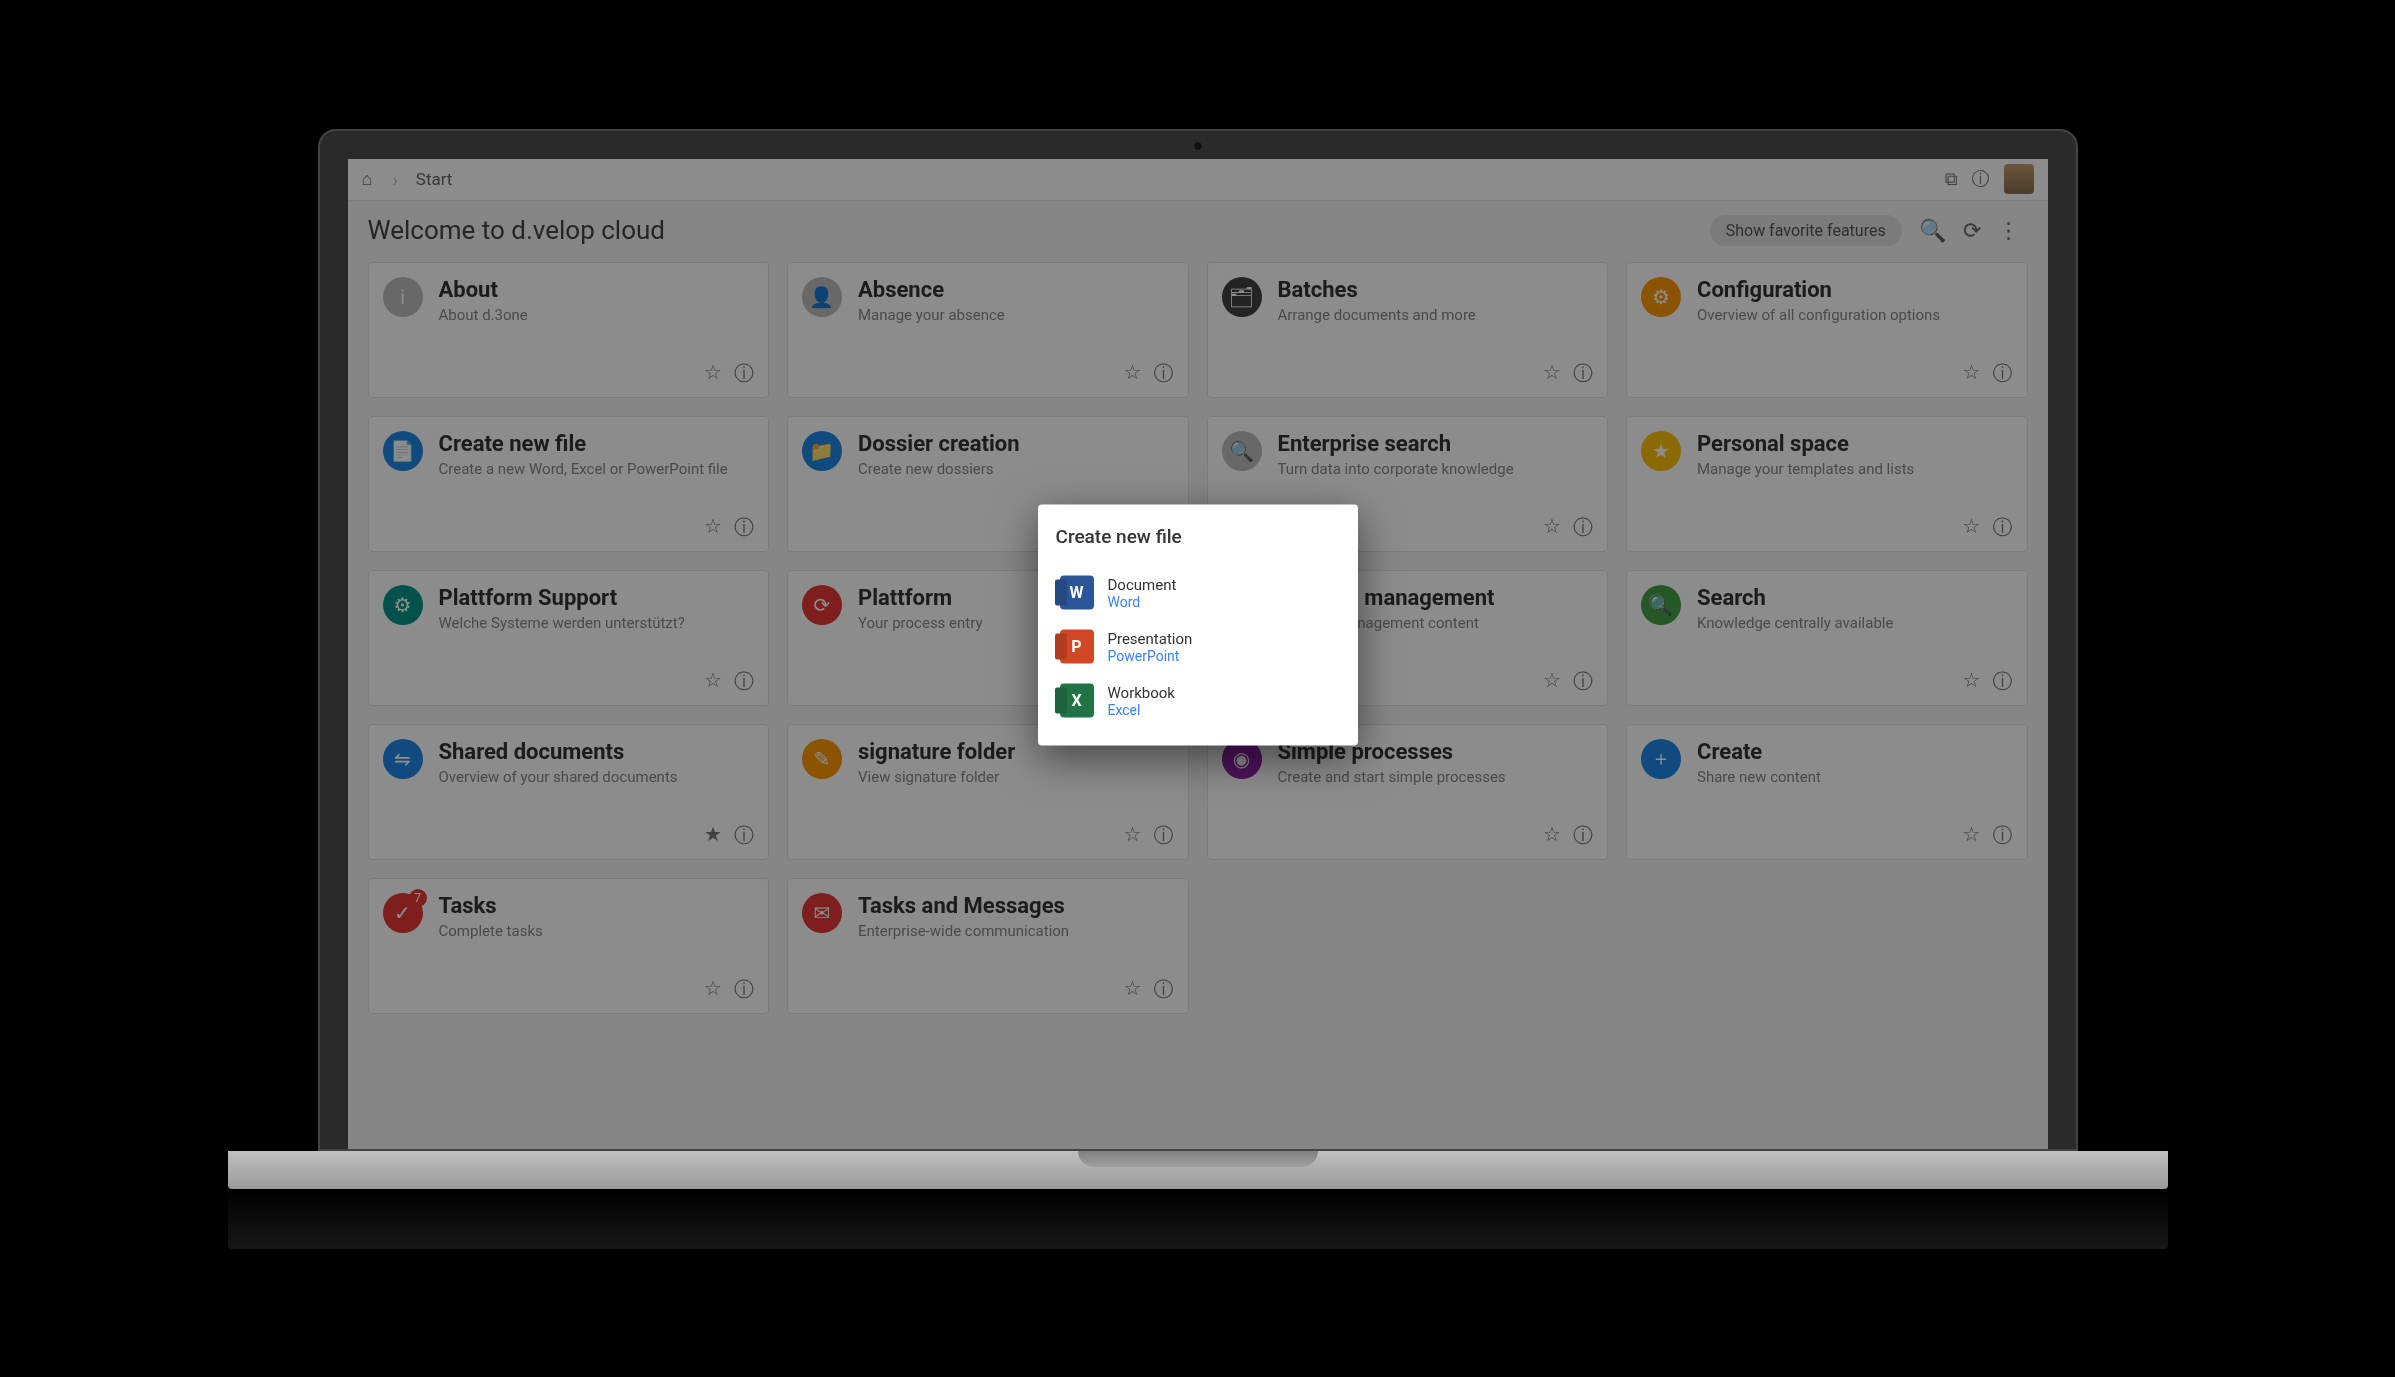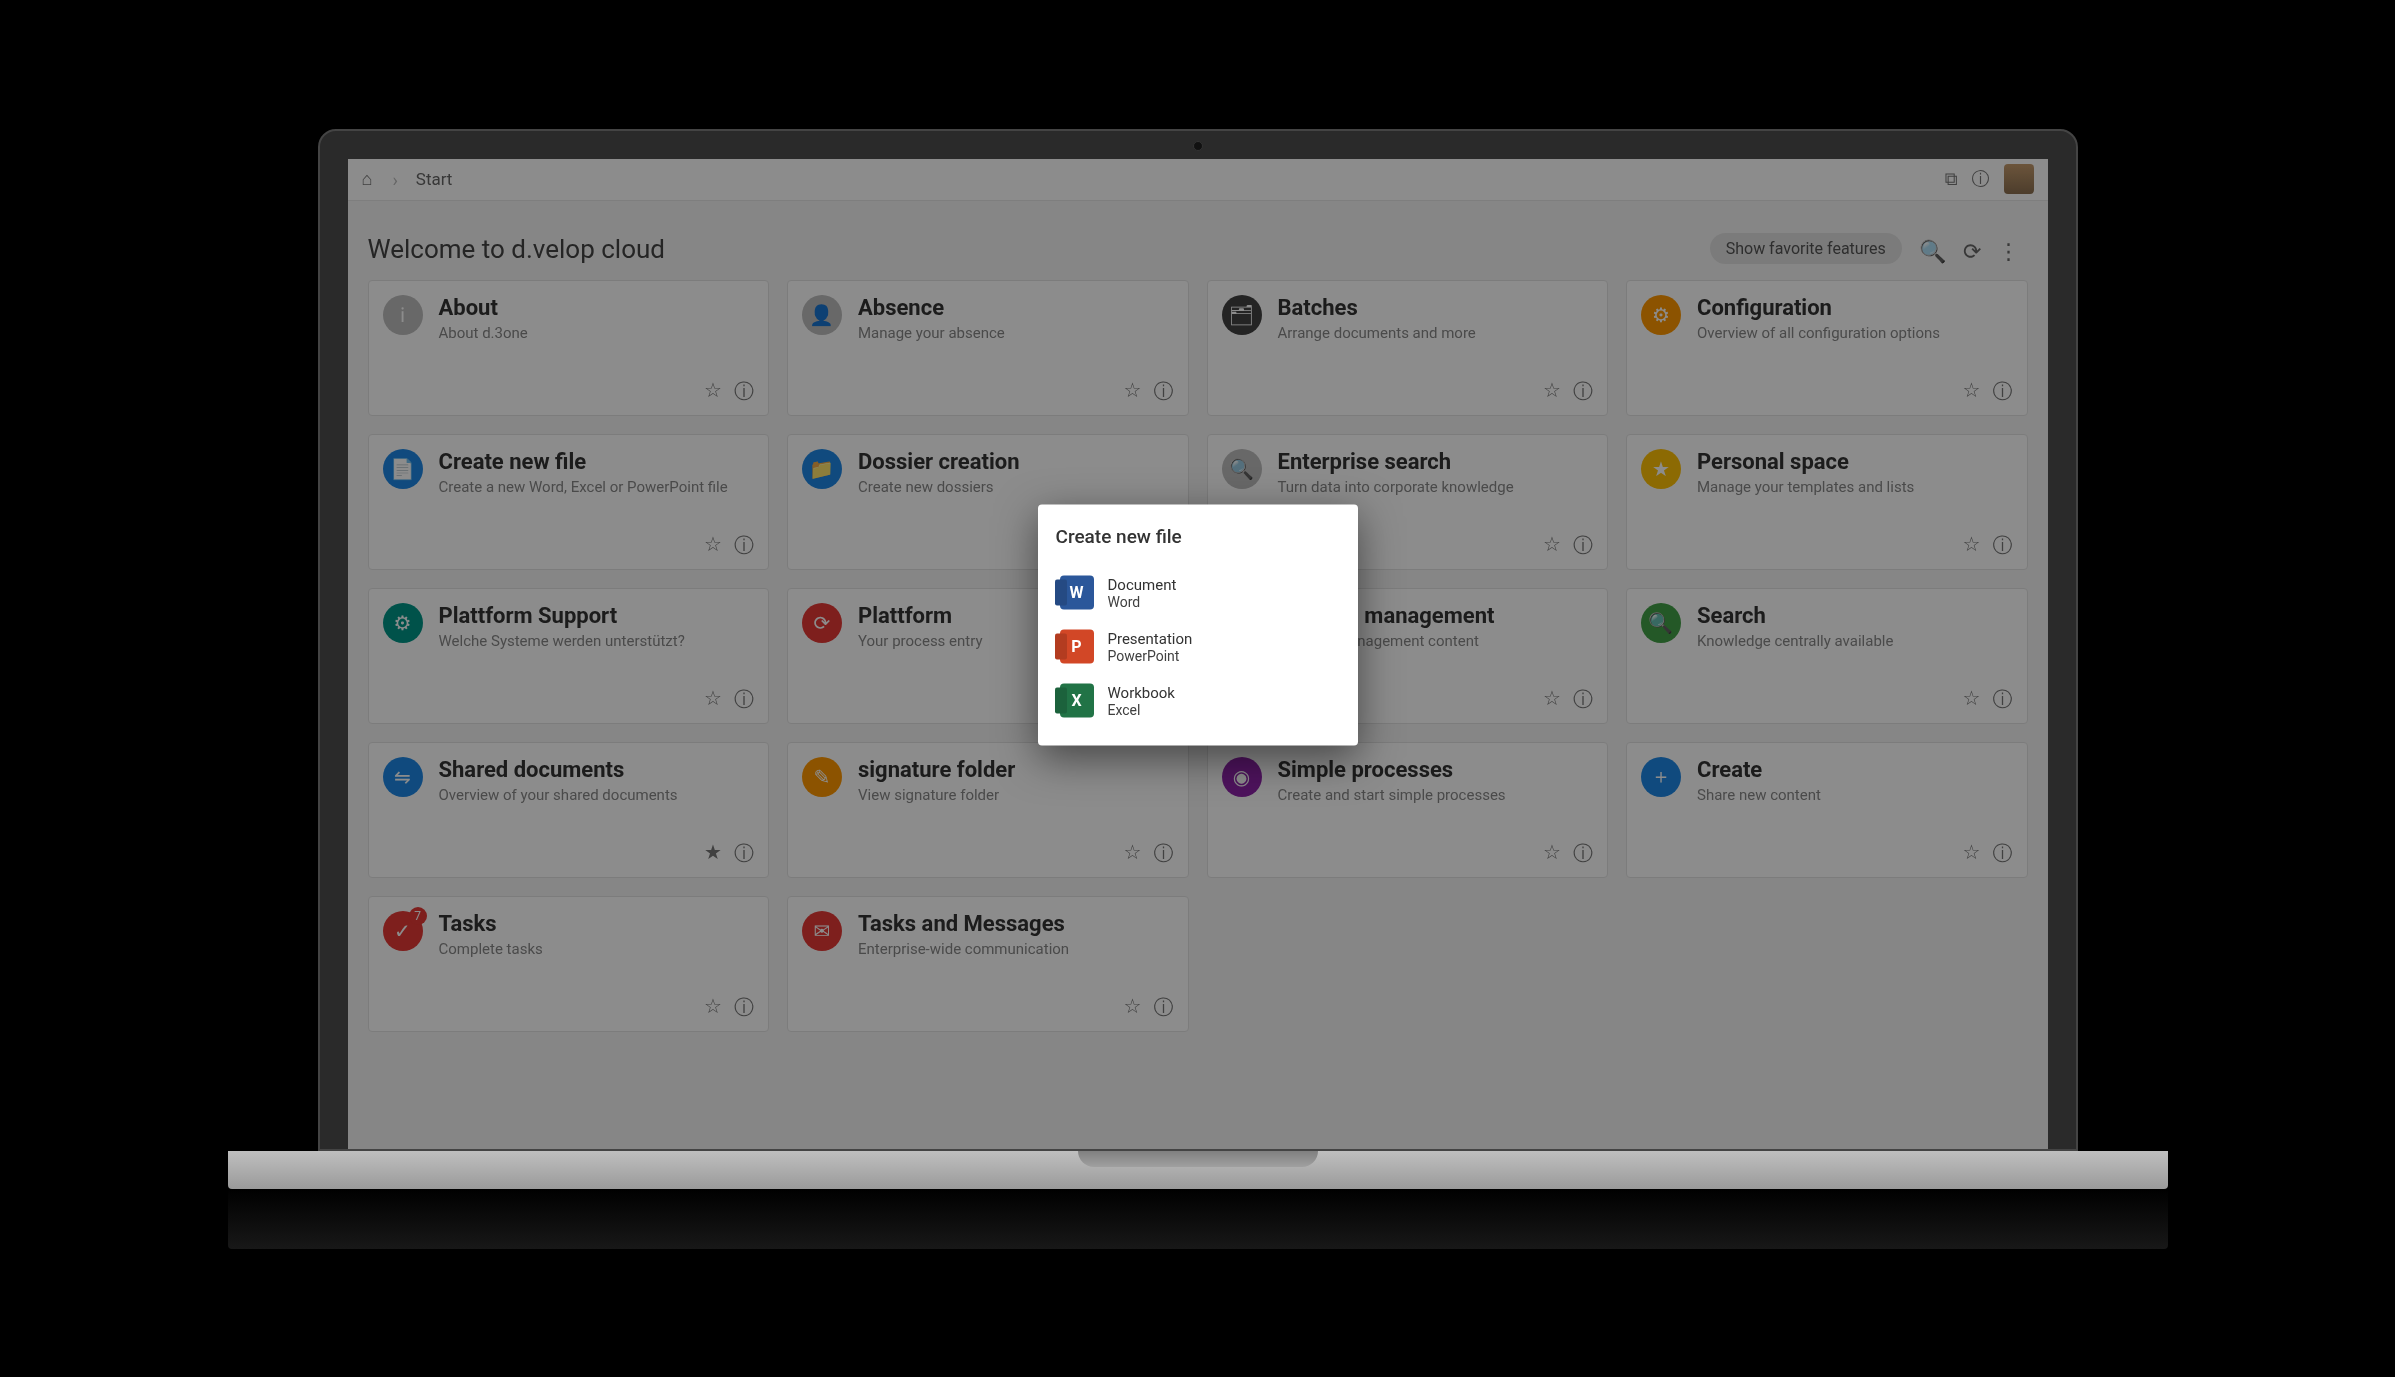--- a/index.html
+++ b/index.html
@@ -14,41 +14,41 @@
 .overlay-dim { position: absolute; inset: 0; background: rgba(0,0,0,.45); pointer-events: none; }
 
 .topbar { height: 42px; background: #fff; display: flex; align-items: center; padding: 0 14px; border-bottom: 1px solid #e5e5e5; font-size: 18px; color: #555; }
 .topbar .home { margin-right: 20px; color:#777; }
 .topbar .crumb { font-size: 17px; color:#666; }
 .topbar .spacer { flex: 1; }
 .topbar .ico { margin-left: 14px; color:#777; }
 .avatar { width: 30px; height: 30px; border-radius: 4px; background: linear-gradient(#c49a6c,#8b6f50); margin-left: 14px; }
 
 .page { padding: 14px 20px; }
-.page-header { display: flex; align-items: flex-end; margin-bottom: 16px; margin-top: 18px; }
+.page-header { display: flex; align-items: center; margin-bottom: 16px; }
 .page-title { font-size: 26px; font-weight: 400; color: #444; }
 .page-header .spacer { flex: 1; }
 .chip { background: #e0e0e0; border-radius: 16px; padding: 6px 16px; font-size: 16px; color: #555; margin-right: 10px; }
 .hicon { color:#666; margin: 0 8px; font-size: 22px; }
 
 .grid { display: grid; grid-template-columns: repeat(4, 1fr); gap: 18px; }
 .card { background: #fff; border: 1px solid #e2e2e2; border-radius: 4px; padding: 14px 14px 10px 14px; min-height: 136px; display: flex; flex-direction: column; }
 .card-top { display: flex; gap: 16px; }
 .card-icon { width: 40px; height: 40px; border-radius: 50%; display: flex; align-items: center; justify-content: center; color: #fff; font-size: 20px; flex-shrink: 0; }
 .card-text .title { font-size: 22px; color: #333; font-weight: 700; margin-bottom: 4px; }
 .card-text .desc { font-size: 15px; color: #888; }
 .card-foot { margin-top: auto; display: flex; justify-content: flex-end; gap: 12px; color: #777; font-size: 20px; }
 
 .modal { position: absolute; top: 50%; left: 50%; transform: translate(-50%,-62%); width: 320px; background: #fff; border-radius: 4px; box-shadow: 0 12px 40px rgba(0,0,0,.5); padding: 20px 18px 18px 18px; z-index: 10; }
 .modal-title { font-size: 19px; font-weight: 500; color: #333; margin-bottom: 18px; }
 .modal-item { display: flex; align-items: center; gap: 14px; padding: 10px 4px; cursor: pointer; }
 .mi-icon { width: 34px; height: 34px; border-radius: 4px; display:flex; align-items:center; justify-content:center; color:#fff; font-weight:bold; font-size:16px; position:relative;}
 .mi-icon::before { content:""; position:absolute; left:-5px; top:4px; bottom:4px; width:12px; background:inherit; filter:brightness(.85); border-radius:2px;}
 .mi-text .t { font-size: 15px; color: #333; }
-.mi-text .s { font-size: 14px; color: #404040; }
+.mi-text .s { font-size: 14px; color: #3b82f6; }
 
 .c-grey{background:#bdbdbd}.c-teal{background:#009688}.c-orange{background:#ff9800}.c-blue{background:#1e88e5}.c-yellow{background:#ffc107}.c-red{background:#e53935}.c-green{background:#43a047}.c-purple{background:#8e24aa}.c-dark{background:#424242}
 </style>
 </head>
 <body>
 
 <div class="laptop-frame">
   <div class="laptop-screen-bezel">
     <div class="laptop-camera"></div>
     <div class="laptop-body">

